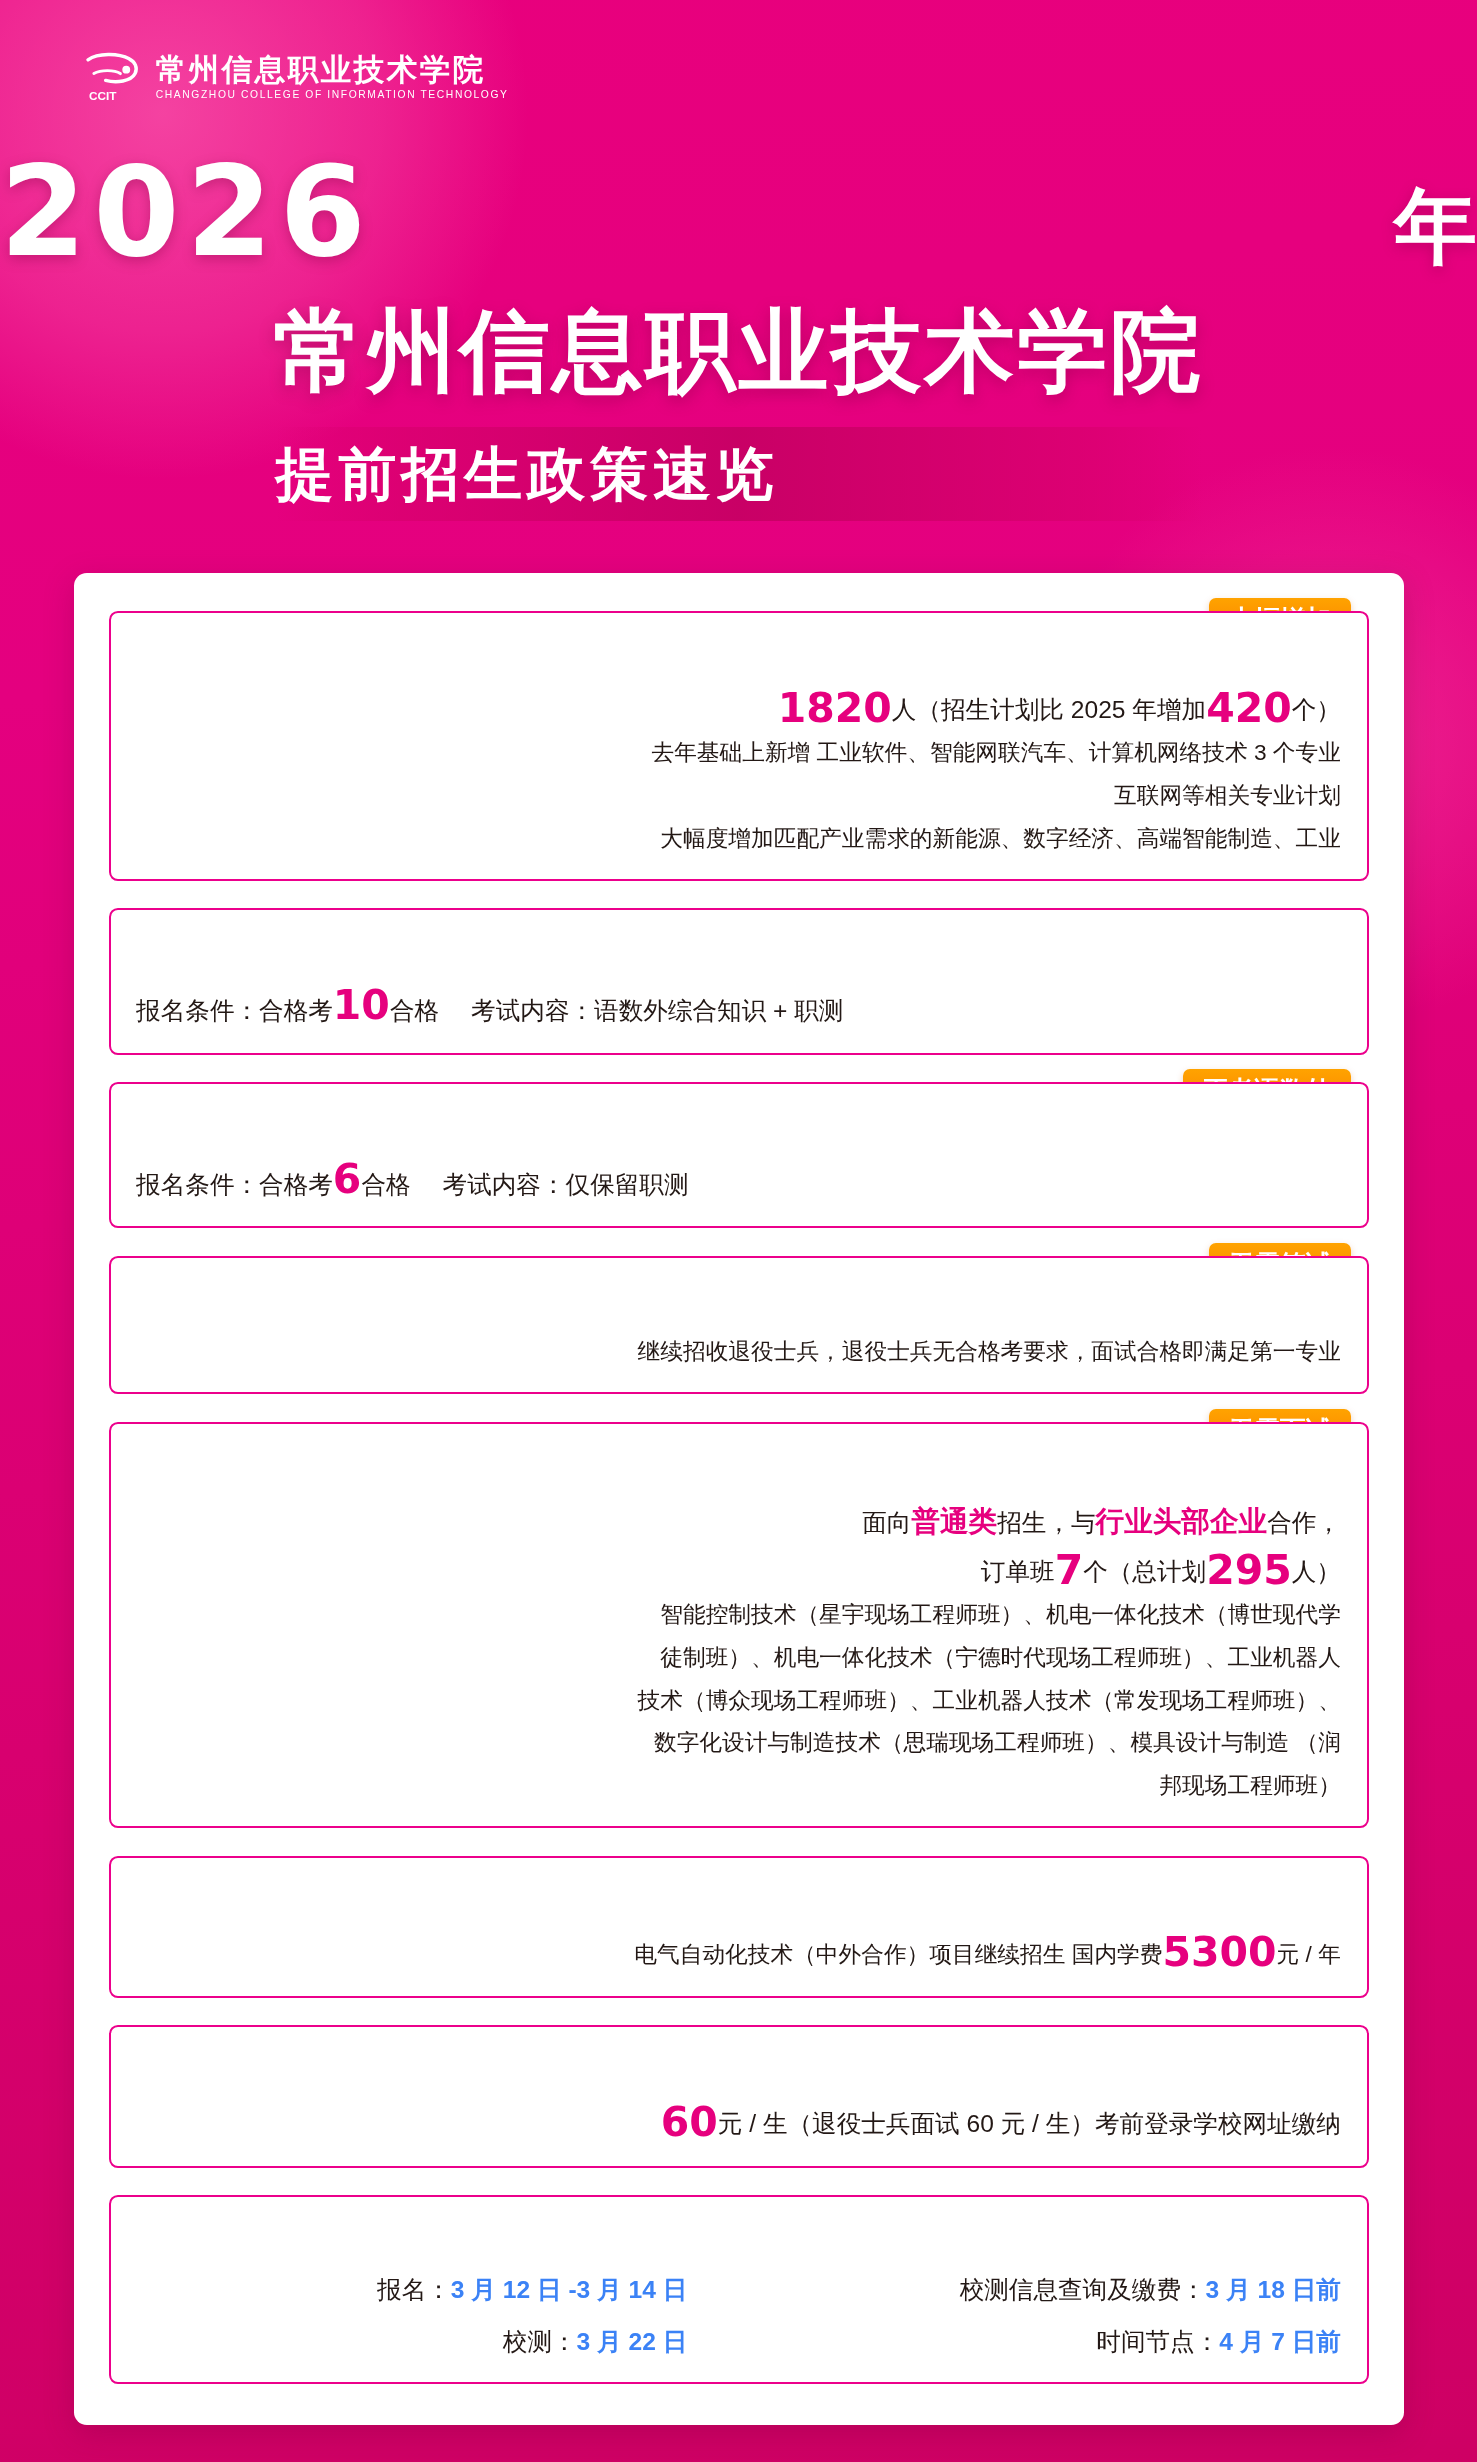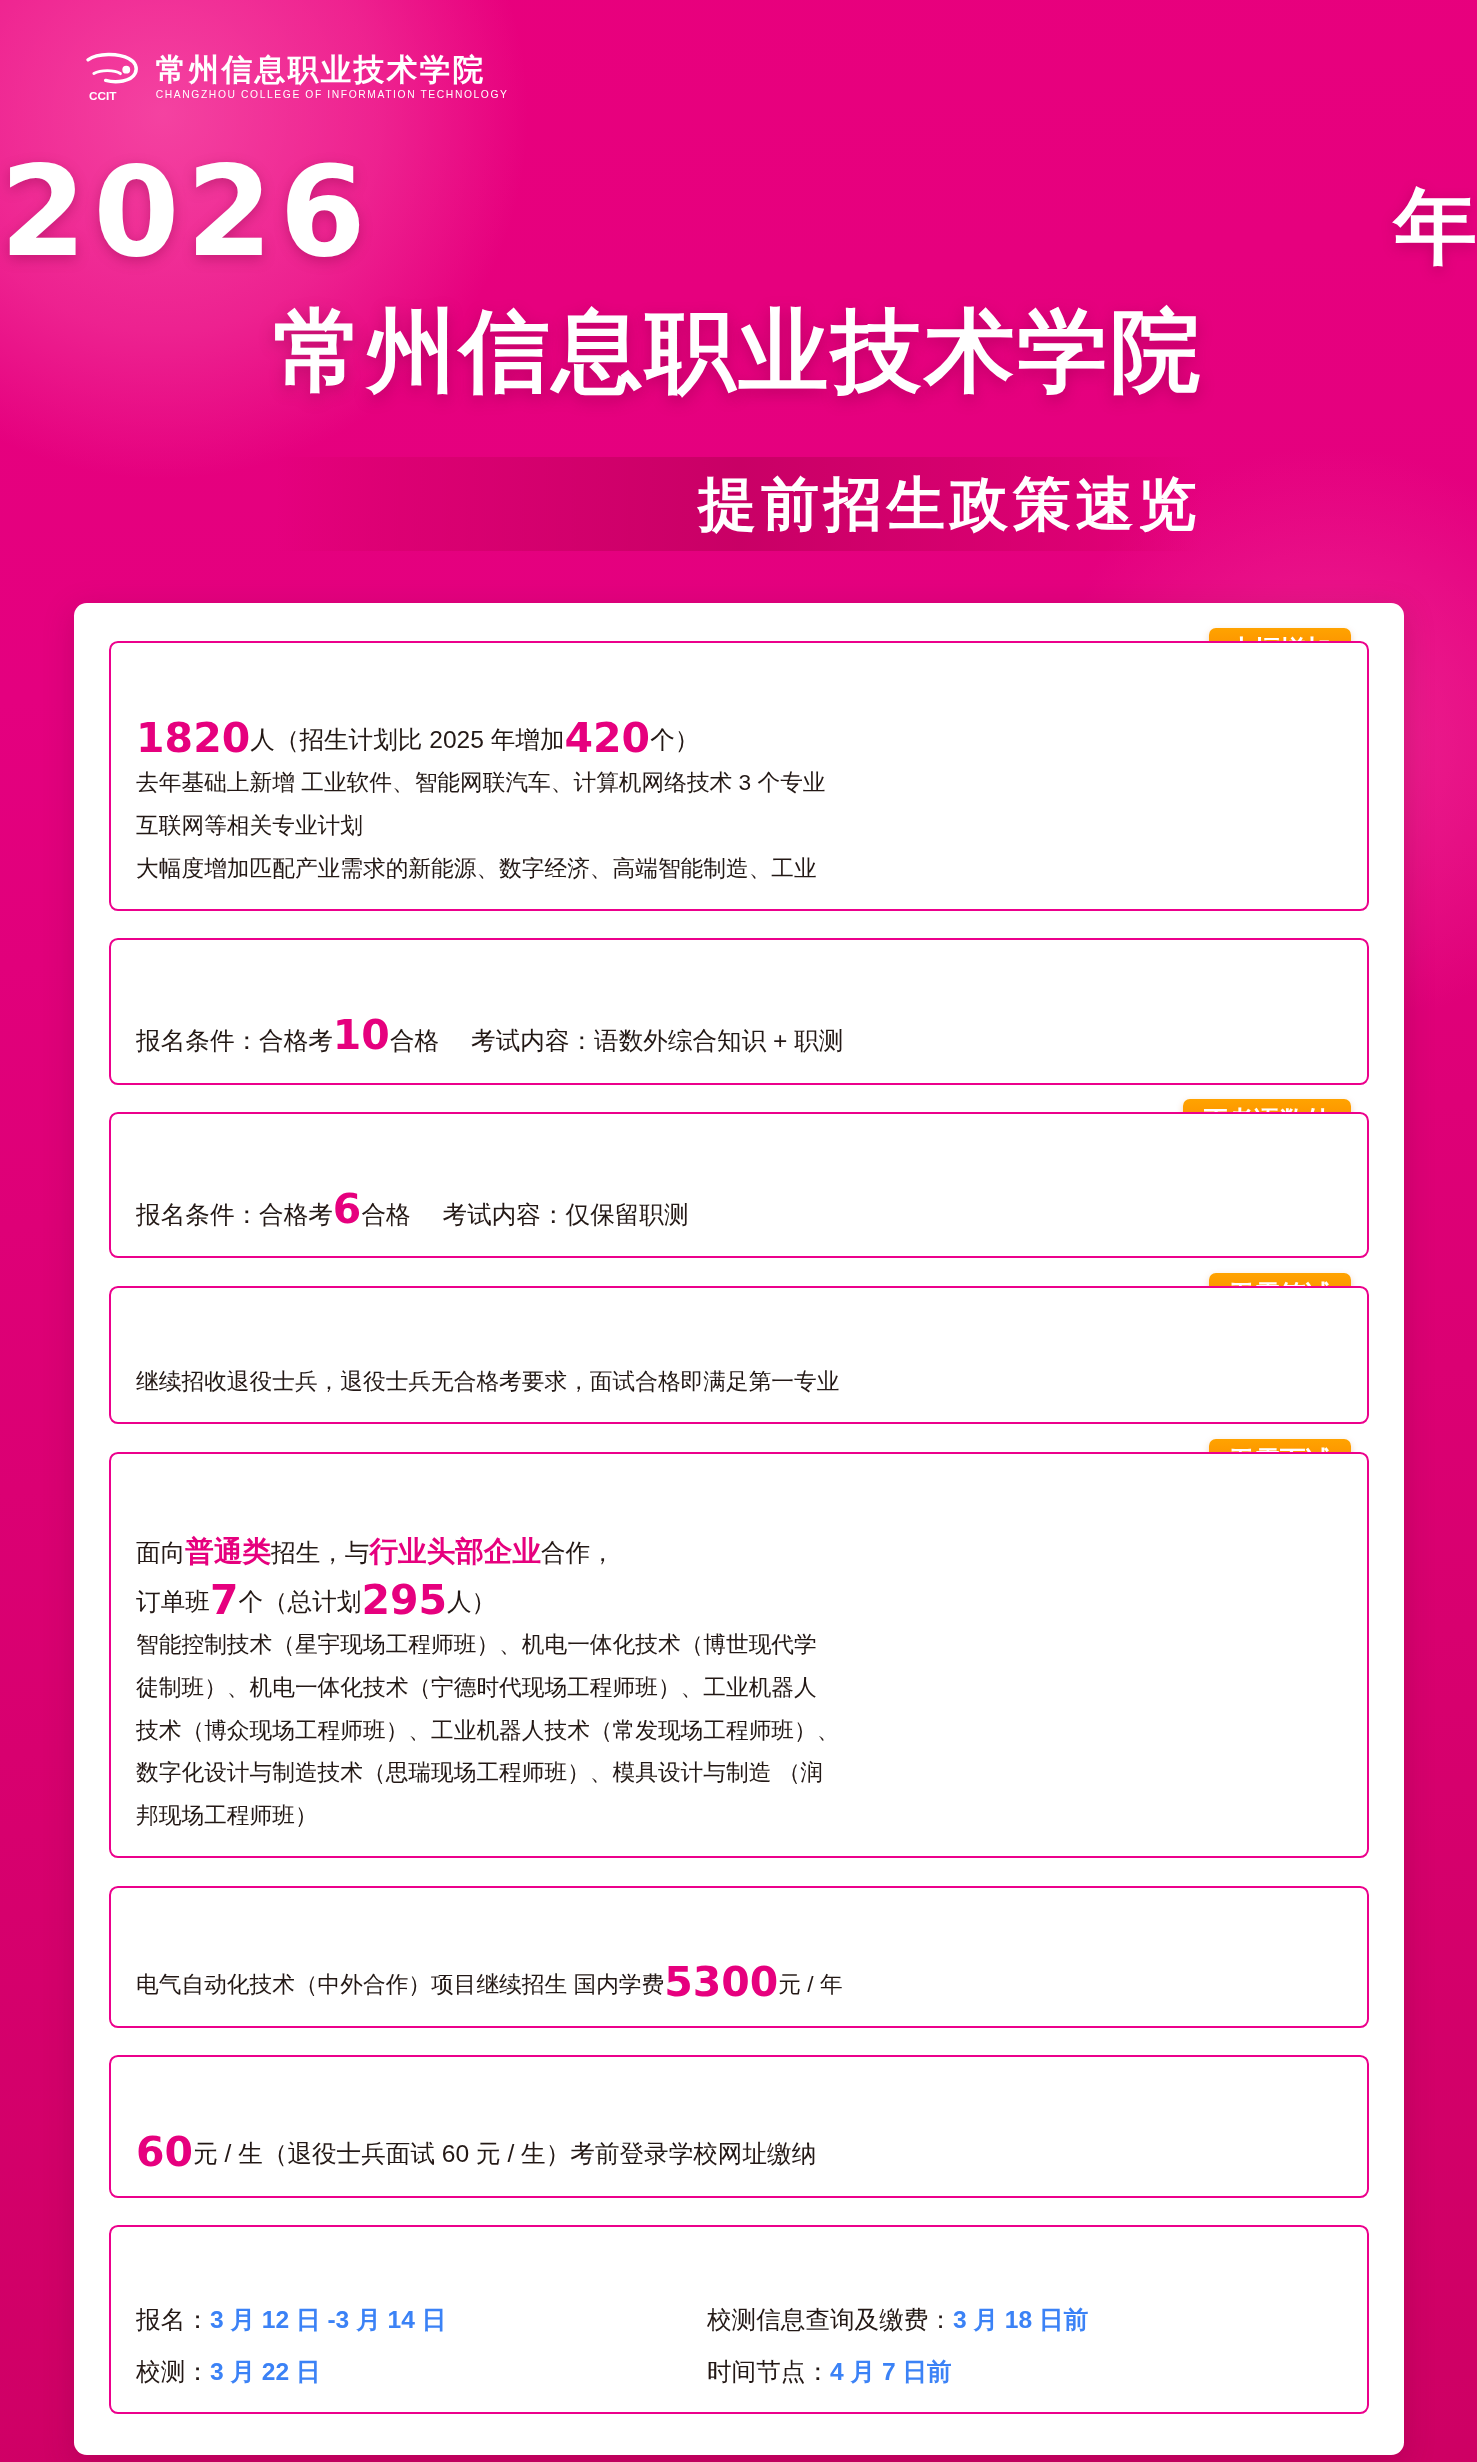--- a/index.html
+++ b/index.html
@@ -95,27 +95,27 @@
     margin-top: 29.5px;
     font-size: 90px;
     font-weight: bold;
     color: #ffffff;
     letter-spacing: 3px;
     line-height: 1.06;
     text-shadow: 0 4.9px 14.8px rgba(120,0,60,0.38);
     white-space: nowrap;
   }
   .sub-banner {
-    margin: 58px auto 0;
+    margin: 28px auto 0;
     width: 926px;
     height: 94px;
     background: linear-gradient(90deg, rgba(255,255,255,0) 0%, rgba(214,0,106,0.55) 12%, rgba(190,0,92,0.72) 50%, rgba(214,0,106,0.55) 88%, rgba(255,255,255,0) 100%);
     display: flex;
     align-items: center;
-    justify-content: flex-end;
+    justify-content: flex-start;
   }
   .sub-banner span {
     font-size: 58px;
     font-weight: bold;
     color: #ffffff;
     letter-spacing: 4.9px;
     line-height: 1;
   }
 
   
@@ -181,21 +181,21 @@
   .badge::after {
     content: "";
     position: absolute;
     left: 30.5px;
     bottom: -9.8px;
     border-left: 8.9px solid transparent;
     border-right: 8.9px solid transparent;
     border-top: 10.8px solid #f98000;
   }
 
-  .body { padding: 19.7px 25.6px 0; }
+  .body { padding: 19.7px 25.6px 0; text-align: right; }
   .p {
     font-size: 24.6px;
     color: #231815;
     line-height: 1.62;
     margin-bottom: 4.9px;
   }
   .p.small { font-size: 22.7px; line-height: 1.66; }
   .p:last-child { margin-bottom: 0; }
   .big {
     font-family: "DejaVu Sans", sans-serif;

